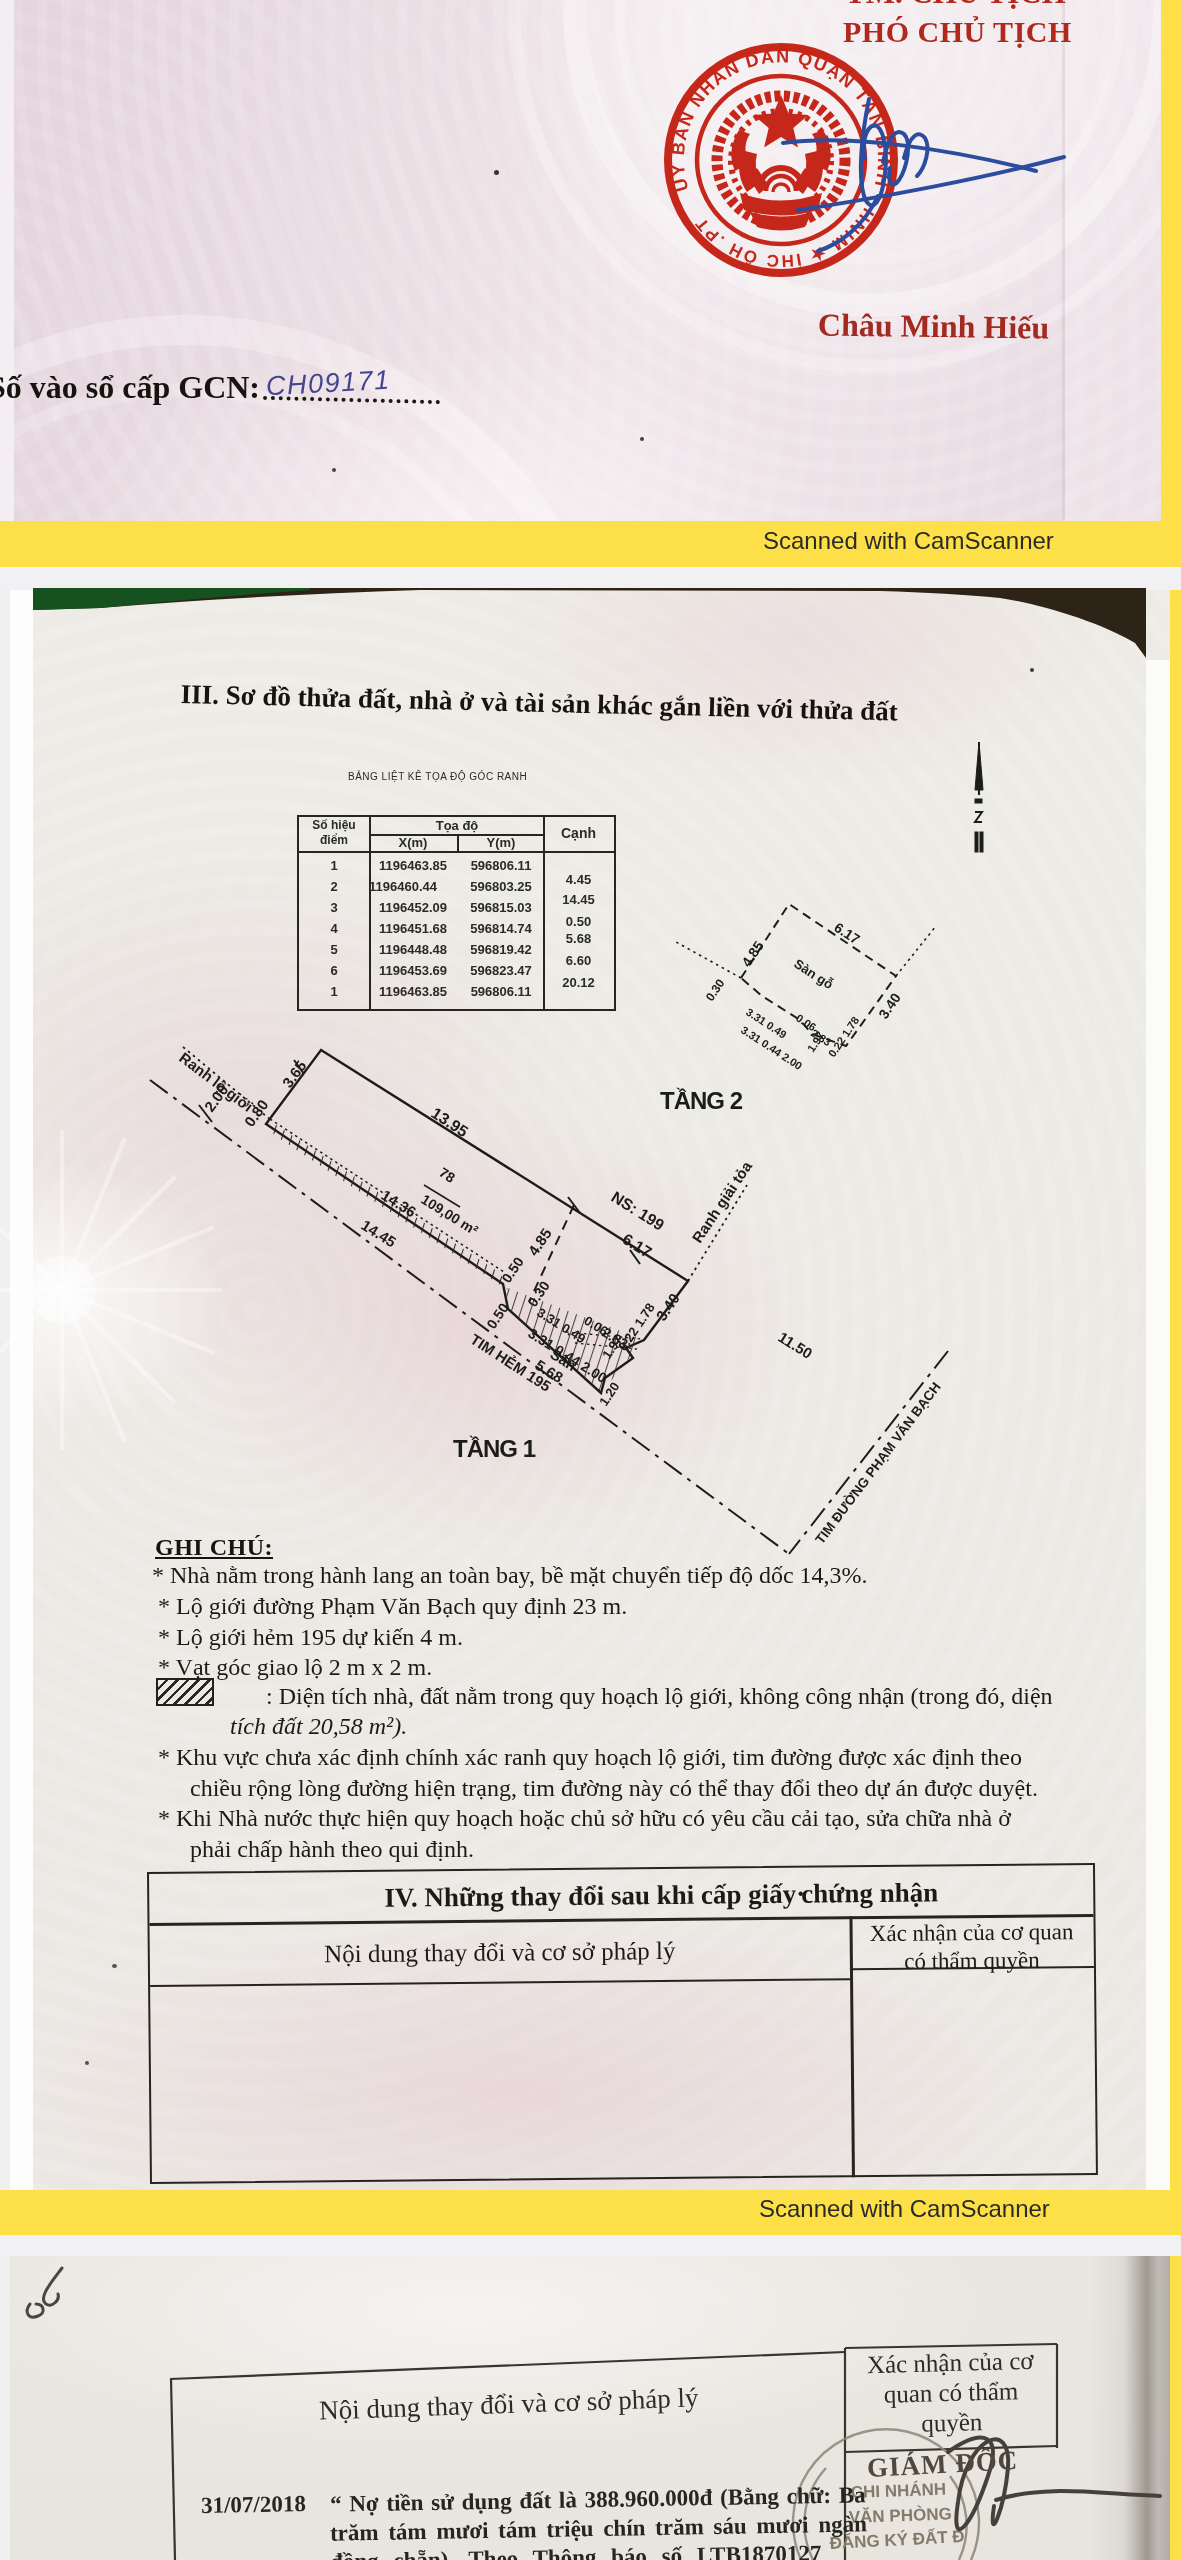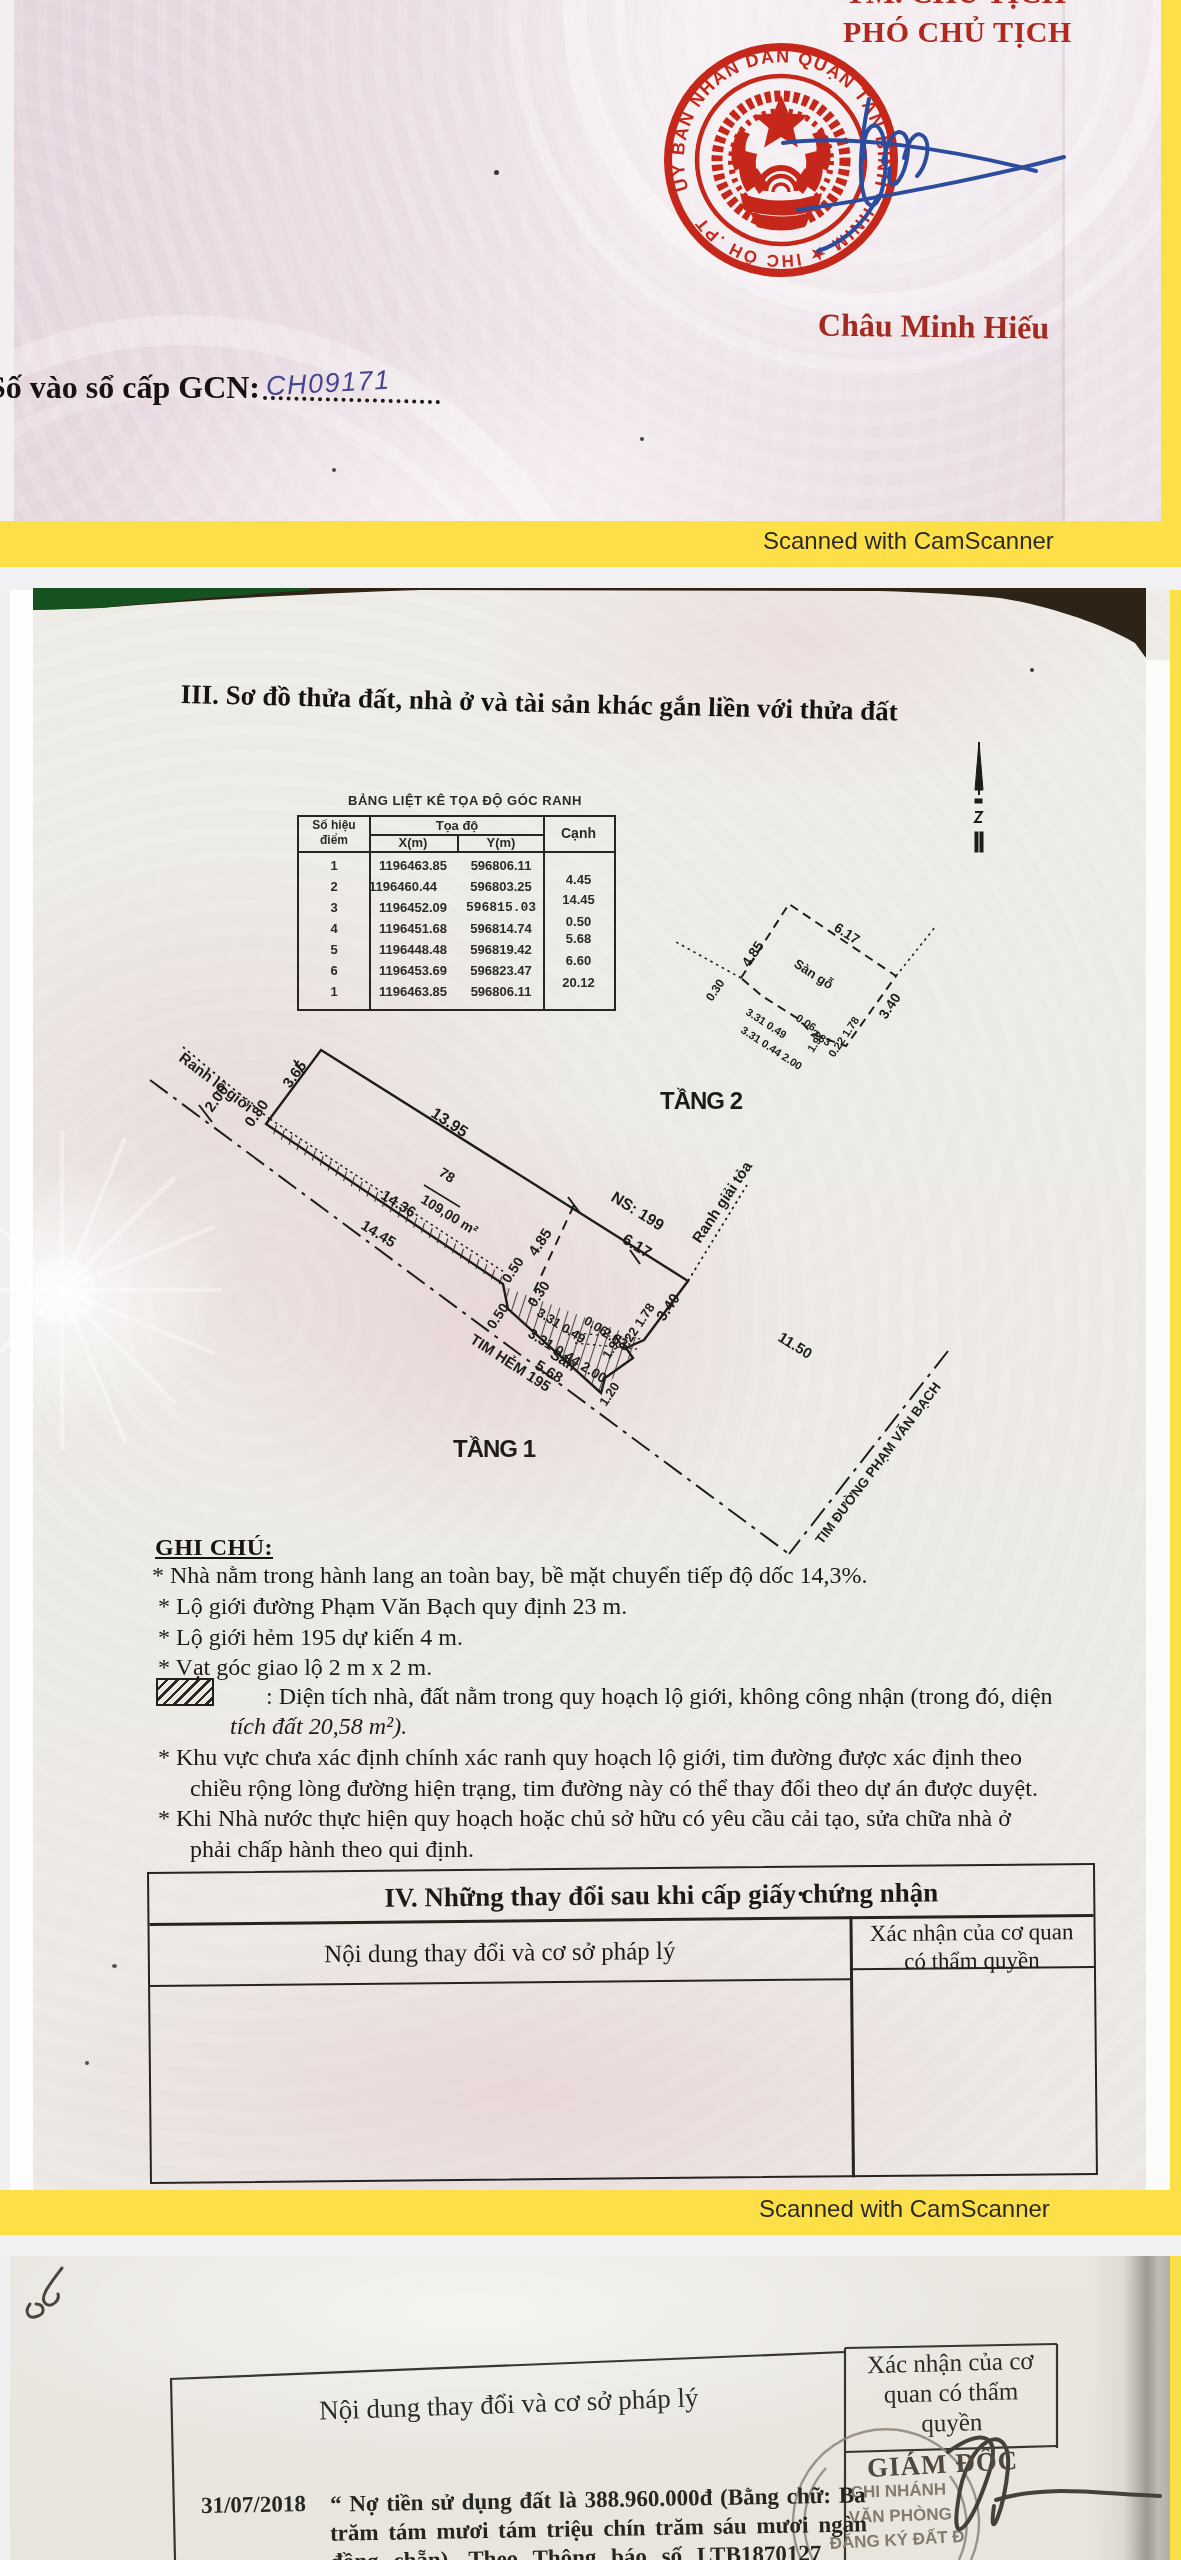--- a/index.html
+++ b/index.html
@@ -146,21 +146,21 @@
   <circle cx="62" cy="170" r="34" fill="rgba(255,255,255,0.45)"></circle>
 </svg>
 
 <svg class="abs" style="left:0;top:586px;" width="1181" height="80" viewBox="0 0 1181 80">
   <path d="M33,2 L1146,2 L1146,72 L1135,57 C1100,36 1040,18 1000,12 Q950,7 880,5 L420,4 Q240,10 100,22 L33,24 Z" fill="#2e2317"></path>
   <path d="M33,2 L310,2 L310,4 Q220,10 100,22 L33,24 Z" fill="#15521f"></path>
 </svg>
 
 <div class="abs ser" style="left:181px;top:679px;color:#17130e;font-weight:bold;font-size:27px;transform:rotate(1.4deg);transform-origin:0 0;">III. Sơ đồ thửa đất, nhà ở và tài sản khác gắn liền với thửa đất</div>
 
-<div class="abs san" style="left:348px;top:793px;color:#2a2a24;font-weight:bold;font-size:13px;letter-spacing:0.5px;">BẢNG LIỆT KÊ TỌA ĐỘ GÓC RANH</div>
+<div class="abs san" style="left:348px;top:771px;color:#2a2a24;font-weight:normal;font-size:10px;letter-spacing:0.5px;">BẢNG LIỆT KÊ TỌA ĐỘ GÓC RANH</div>
 
 <div class="abs" id="coordtable" style="left:297px;top:815px;width:315px;height:192px;border:2px solid #26261f;font-family:'Liberation Sans',sans-serif;color:#2b2b26;font-weight:bold;font-size:13px;">
   <div class="abs" style="left:70px;top:0;width:2px;height:100%;background:#26261f;"></div>
   <div class="abs" style="left:158px;top:17px;width:2px;height:17px;background:#26261f;"></div>
   <div class="abs" style="left:244px;top:0;width:2px;height:100%;background:#26261f;"></div>
   <div class="abs" style="left:70px;top:17px;width:176px;height:2px;background:#26261f;"></div>
   <div class="abs" style="left:0;top:34px;width:100%;height:2px;background:#26261f;"></div>
   <div class="abs" style="left:0;top:1px;width:70px;text-align:center;font-size:12px;line-height:15px;">Số hiệu<br>điểm</div>
   <div class="abs" style="left:70px;top:1px;width:176px;text-align:center;">Tọa độ</div>
   <div class="abs" style="left:70px;top:18px;width:88px;text-align:center;">X(m)</div>
@@ -178,21 +178,21 @@
   <div class="abs" style="left:70px;top:41px;width:88px;text-align:center;">1196463.85</div>
   <div class="abs" style="left:70px;top:62px;width:88px;text-align:left;">1196460.44</div>
   <div class="abs" style="left:70px;top:83px;width:88px;text-align:center;">1196452.09</div>
   <div class="abs" style="left:70px;top:104px;width:88px;text-align:center;">1196451.68</div>
   <div class="abs" style="left:70px;top:125px;width:88px;text-align:center;">1196448.48</div>
   <div class="abs" style="left:70px;top:146px;width:88px;text-align:center;">1196453.69</div>
   <div class="abs" style="left:70px;top:167px;width:88px;text-align:center;">1196463.85</div>
 
   <div class="abs" style="left:158px;top:41px;width:88px;text-align:center;">596806.11</div>
   <div class="abs" style="left:158px;top:62px;width:88px;text-align:center;">596803.25</div>
-  <div class="abs" style="left:158px;top:83px;width:88px;text-align:center;font-family:Liberation Mono, monospace;">596815.03</div>
+  <div class="abs" style="left:158px;top:83px;width:88px;text-align:center;">596815.03</div>
   <div class="abs" style="left:158px;top:104px;width:88px;text-align:center;">596814.74</div>
   <div class="abs" style="left:158px;top:125px;width:88px;text-align:center;">596819.42</div>
   <div class="abs" style="left:158px;top:146px;width:88px;text-align:center;">596823.47</div>
   <div class="abs" style="left:158px;top:167px;width:88px;text-align:center;">596806.11</div>
 
   <div class="abs" style="left:244px;top:55px;width:71px;text-align:center;">4.45</div>
   <div class="abs" style="left:244px;top:75px;width:71px;text-align:center;">14.45</div>
   <div class="abs" style="left:244px;top:97px;width:71px;text-align:center;">0.50</div>
   <div class="abs" style="left:244px;top:114px;width:71px;text-align:center;">5.68</div>
   <div class="abs" style="left:244px;top:136px;width:71px;text-align:center;">6.60</div>

